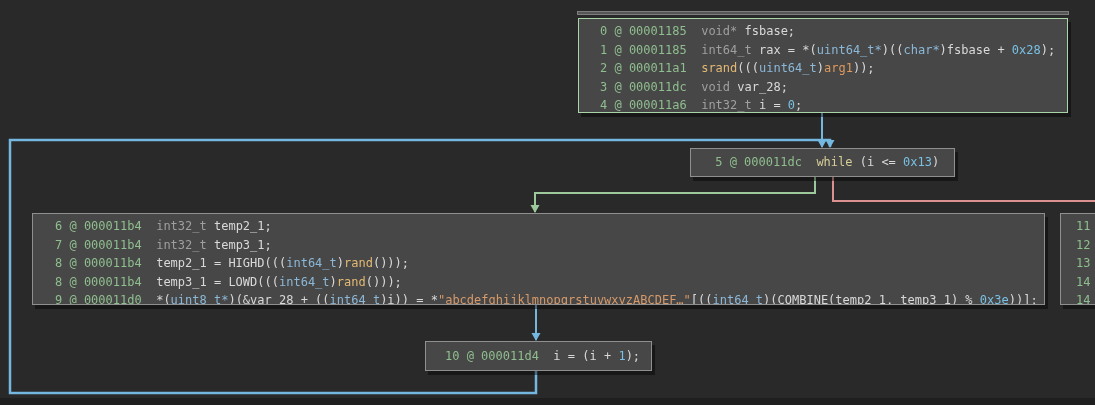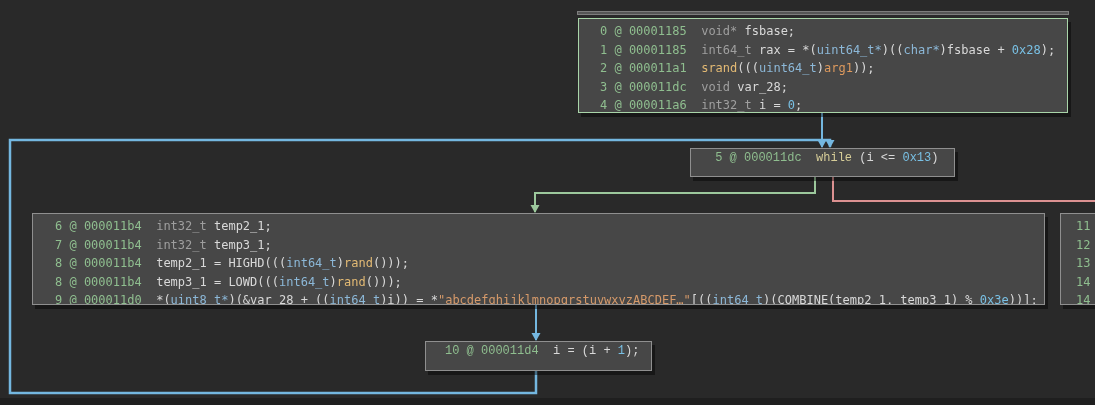--- a/index.html
+++ b/index.html
@@ -19,21 +19,21 @@
     background: #474747;
     border: 1px solid #8f8f8f;
     box-shadow: 3px 4px 0 rgba(0,0,0,0.42);
     box-sizing: border-box;
     white-space: pre;
     font-size: 12px;
     color: #d9d9d9;
     overflow: hidden;
   }
   .node.multi { padding-top: 3px; }
-  .node.single { display: flex; align-items: flex-start; font-family: Liberation Mono, monospace; }
+  .node.single { display: flex; align-items: center; }
   .node.stub { background: #555555; border-color: #7d7d7d; box-shadow: none; }
   .code-line { height: 18.5px; line-height: 18.5px; white-space: pre; }
   .bottom-strip {
     position: absolute; left: 0; bottom: 0; width: 1095px; height: 7px;
     background: #1f1f1f; z-index: 0;
   }
 </style>
 </head>
 <body>
 

